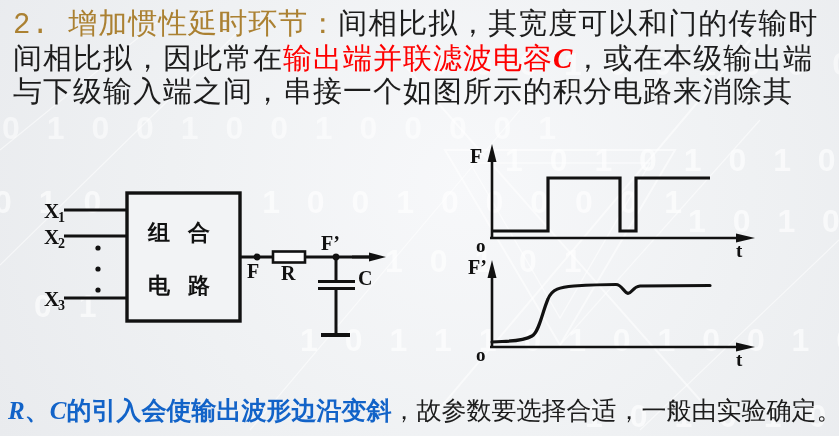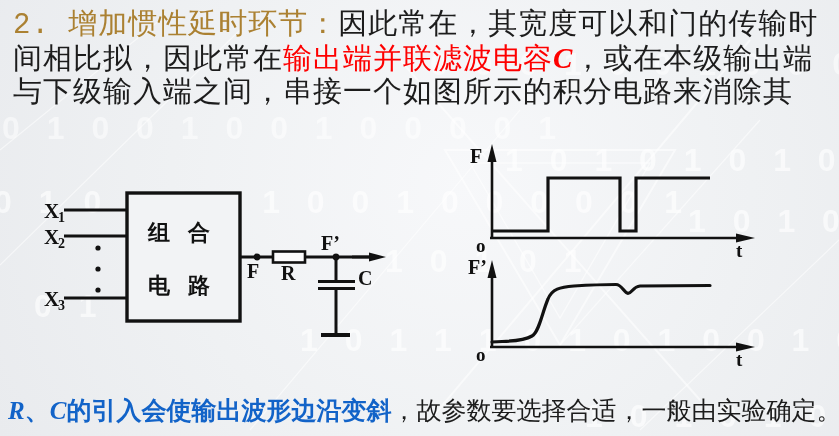--- a/index.html
+++ b/index.html
@@ -63,21 +63,21 @@
 <div class="wm w2">1 0 1 0 1 0 1 0 1 0 0 1 0 0</div>
 <div class="wm w3">1 0 1 0 1 0</div>
 <div class="wm w4">1 0 1 0 1 0 1 0</div>
 <div class="wm w5">0 1 0 1 0 0 1 0 0 1</div>
 <div class="wm w6">1 0 1 1 1 0 1 0 1 0 0 1 0 0 1 0</div>
 <div class="wm w7">1 0 1 0 1 0 1 0 1 0 0 1</div>
 <div class="wm w8">0 0 0 1 0 0 1 0 0 0</div>
 <div class="wm w9">0 1 0 0 1 0 0 1 0 0 0 0 1</div>
 
 <div class="intro">
-  <div class="line"><span class="gold">2. 增加惯性延时环节：</span><span>因此常在，其宽度可以和门的传输时</span></div>
+  <div class="line"><span class="gold">2. 增加惯性延时环节：</span><span>间相比拟，其宽度可以和门的传输时</span></div>
   <div class="line"><span>间相比拟，因此常在</span><span class="red">输出端并联滤波电容</span><span class="red ital">C</span><span>，或在本级输出端</span></div>
   <div class="line"><span>与下级输入端之间，串接一个如图所示的积分电路来消除其</span></div>
 </div>
 
 <svg id="diagram" width="839" height="436">
 
   <g>
 
     <line x1="64" y1="210" x2="127" y2="210" stroke="#111" stroke-width="3.2"></line>
     <line x1="64" y1="236" x2="127" y2="236" stroke="#111" stroke-width="2.8"></line>

